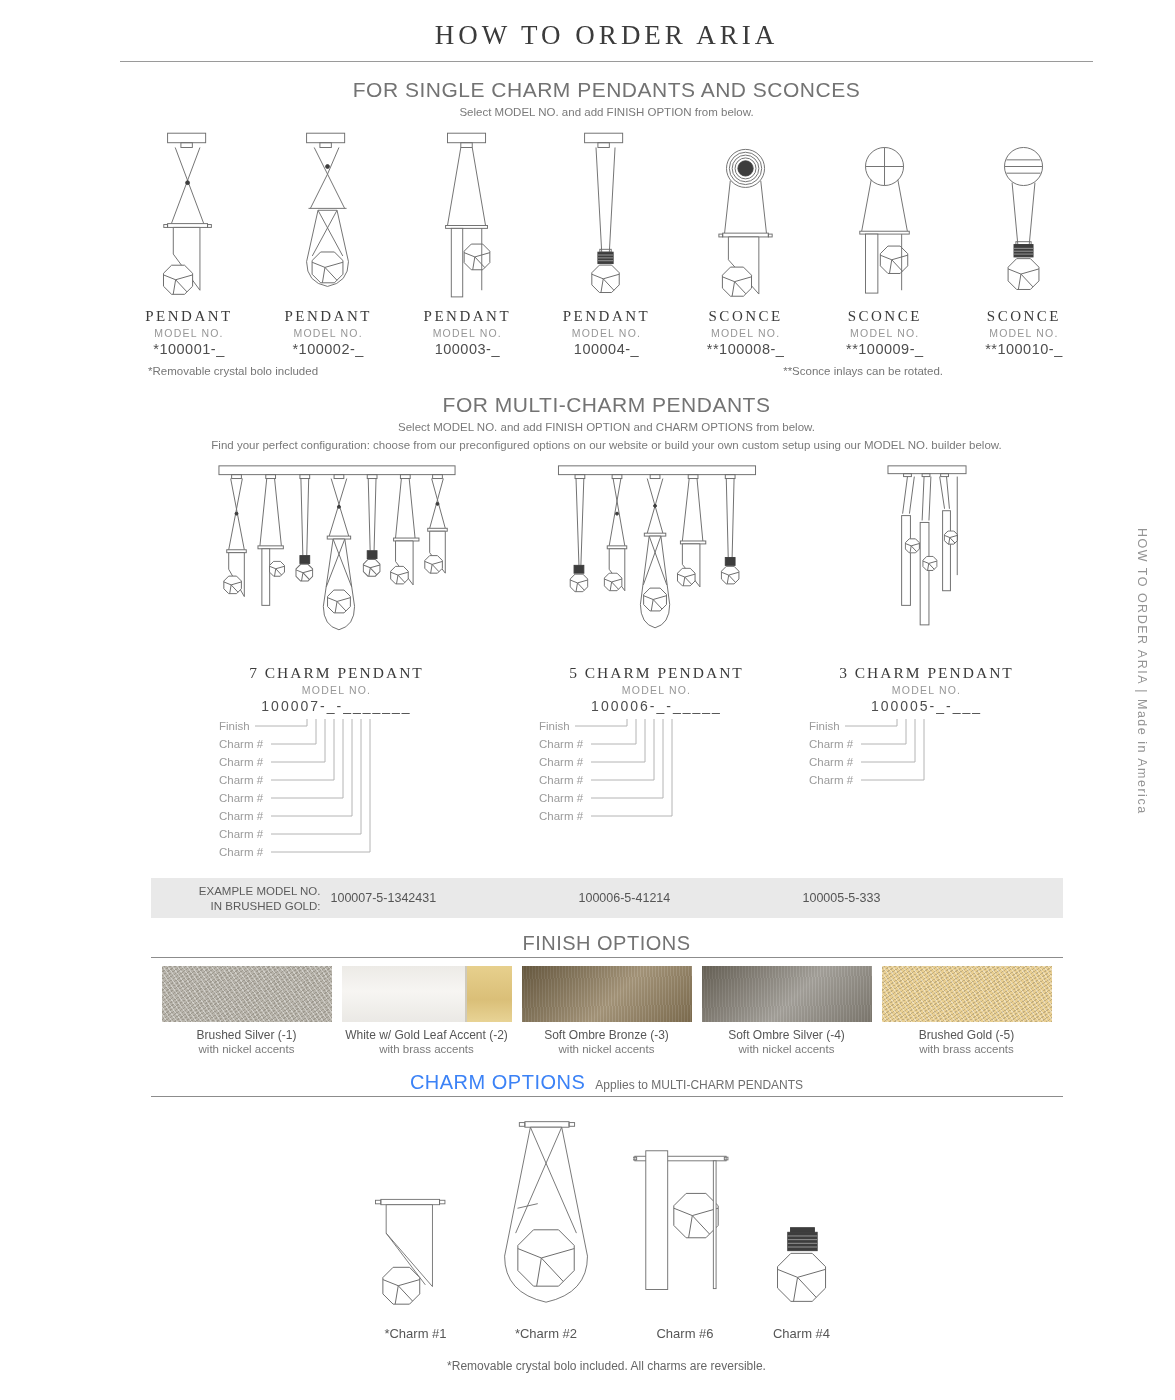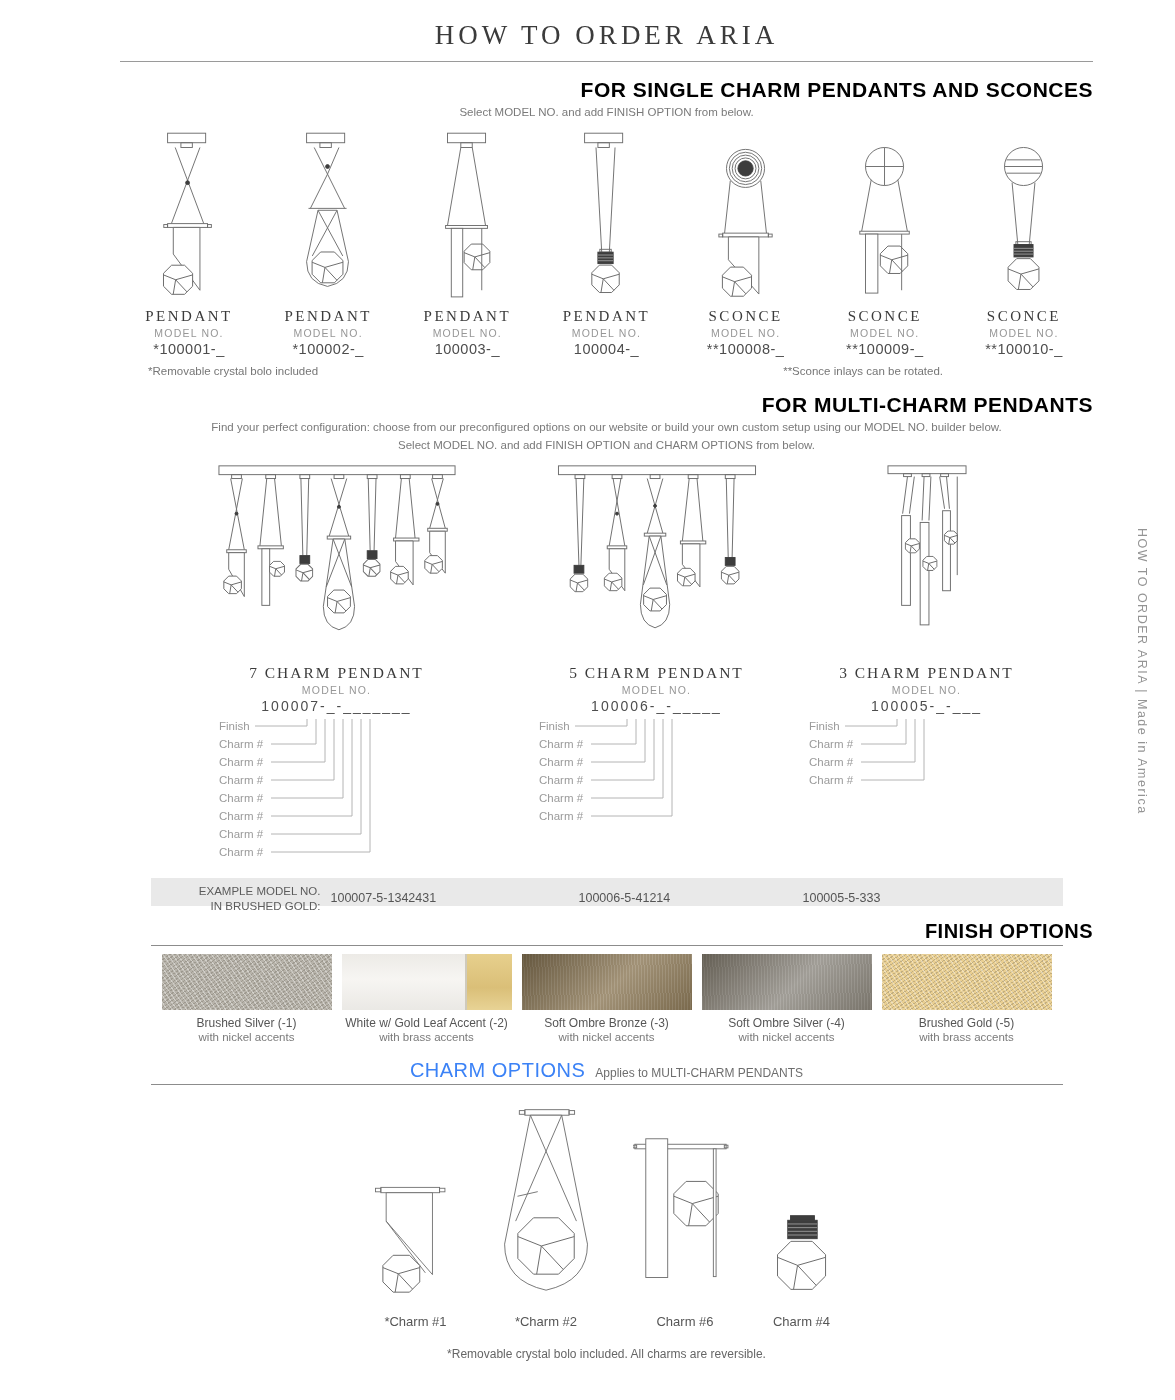--- a/index.html
+++ b/index.html
@@ -1,21 +1,21 @@
 <!DOCTYPE html>
 <html><head>
 <meta charset="utf-8">
 <style>
   html,body{margin:0;padding:0;background:#fff;}
   body{width:1175px;height:1400px;overflow:hidden;font-family:"Liberation Sans",sans-serif;color:#444;position:relative;}
   .page{padding:14px 82px 0 120px;}
   .serif{font-family:"Liberation Serif",serif;}
   h1.title{font-family:"Liberation Serif",serif;font-weight:400;font-size:27px;letter-spacing:4px;color:#3b3b3b;text-align:center;margin:6px 0 10px 0;}
   .rule{border:none;border-top:1.5px solid #9a9a9a;margin:0;}
-  .sec-title{font-size:21px;letter-spacing:.5px;color:#000000;text-align:right;font-weight:700;margin:16px 0 2px 0;}
+  .sec-title{font-size:21px;letter-spacing:.5px;color:#737373;text-align:center;font-weight:400;margin:16px 0 2px 0;}
   .sub{font-size:11.5px;color:#7a7a7a;text-align:center;line-height:1.55;}
   
   .products{display:flex;justify-content:space-between;margin-top:4px;align-items:center;}
   .pcell{width:138px;text-align:center;}
   .ptype{font-family:"Liberation Serif",serif;font-size:15px;letter-spacing:2.5px;color:#3b3b3b;margin-top:2px;}
   .pmodellabel{font-size:10.5px;color:#979797;letter-spacing:1.2px;margin-top:2px;}
   .pmodel{font-size:14.5px;color:#4d4d4d;letter-spacing:.5px;margin-top:2px;}
   .footrow{display:flex;justify-content:space-between;font-size:11.5px;color:#767676;margin:8px 20px 0 28px;}
   svg.draw{display:block;margin:0 auto;}
   svg .ln{fill:none;stroke:#6e6e6e;stroke-width:1;}
@@ -24,21 +24,21 @@
   svg .rib{stroke:#9a9a9a;stroke-width:1;fill:none;}
   
   .builders{display:grid;grid-template-columns:372px 268px 272px;width:912px;margin:6px auto 0 auto;}
   .bcol{text-align:center;}
   .bname{font-family:"Liberation Serif",serif;font-size:15.5px;letter-spacing:2px;color:#3b3b3b;margin-top:4px;}
   .bmodel{font-size:14px;color:#4d4d4d;letter-spacing:2px;margin-top:2px;}
   svg.conn{display:block;margin:4px auto 0 auto;}
   svg.conn .blab{font-family:"Liberation Sans",sans-serif;font-size:11.5px;fill:#9b9b9b;}
   svg.conn .cl{fill:none;stroke:#b4b4b4;stroke-width:1;}
   
-  .example{position:relative;width:912px;height:28px;background:#e9e9e9;margin:8px auto 0 auto;}
+  .example{position:relative;width:912px;height:40px;background:#e9e9e9;margin:8px auto 0 auto;}
   .exlabel{position:absolute;left:10px;top:6px;width:160px;text-align:right;font-size:11.5px;color:#5c5c5c;line-height:1.3;}
   .exval{position:absolute;top:13px;font-size:12.5px;color:#555;}
   .exv1{left:180px;} .exv2{left:428px;} .exv3{left:652px;}
   
   .frule{width:912px;margin:2px auto 0 auto;border:none;border-top:1px solid #8c8c8c;}
   .swatches{display:flex;justify-content:space-between;width:890px;margin:8px auto 0 auto;}
   .scell{width:170px;text-align:center;}
   .swatch{width:170px;height:56px;background:var(--c,#ccc);position:relative;overflow:hidden;}
   .hatch::before{content:"";position:absolute;inset:0;background:
     repeating-linear-gradient(55deg, rgba(255,255,255,.38) 0 1px, transparent 1px 4px),
@@ -197,22 +197,22 @@
       <div class="pmodel">**100010-_</div>
     </div>
   </div>
 
   <div class="footrow">
     <span>*Removable crystal bolo included</span>
     <span style="margin-right:130px;">**Sconce inlays can be rotated.</span>
   </div>
 
   <div class="sec-title">FOR MULTI-CHARM PENDANTS</div>
+  <div class="sub">Select MODEL NO. and add FINISH OPTION and CHARM OPTIONS from below.</div>
   <div class="sub">Find your perfect configuration: choose from our preconfigured options on our website or build your own custom setup using our MODEL NO. builder below.</div>
-  <div class="sub">Select MODEL NO. and add FINISH OPTION and CHARM OPTIONS from below.</div>
 
   <div class="builders">
 
     <div class="bcol">
       <svg class="draw" width="250" height="200" viewBox="0 0 250 205">
         <rect class="wh" x="4" y="6" width="242" height="9"></rect>
         <rect class="ln" x="17" y="15" width="10" height="4"></rect>
           <rect class="ln" x="52" y="15" width="10" height="4"></rect>
           <rect class="ln" x="87" y="15" width="10" height="4"></rect>
           <rect class="ln" x="122" y="15" width="10" height="4"></rect>

